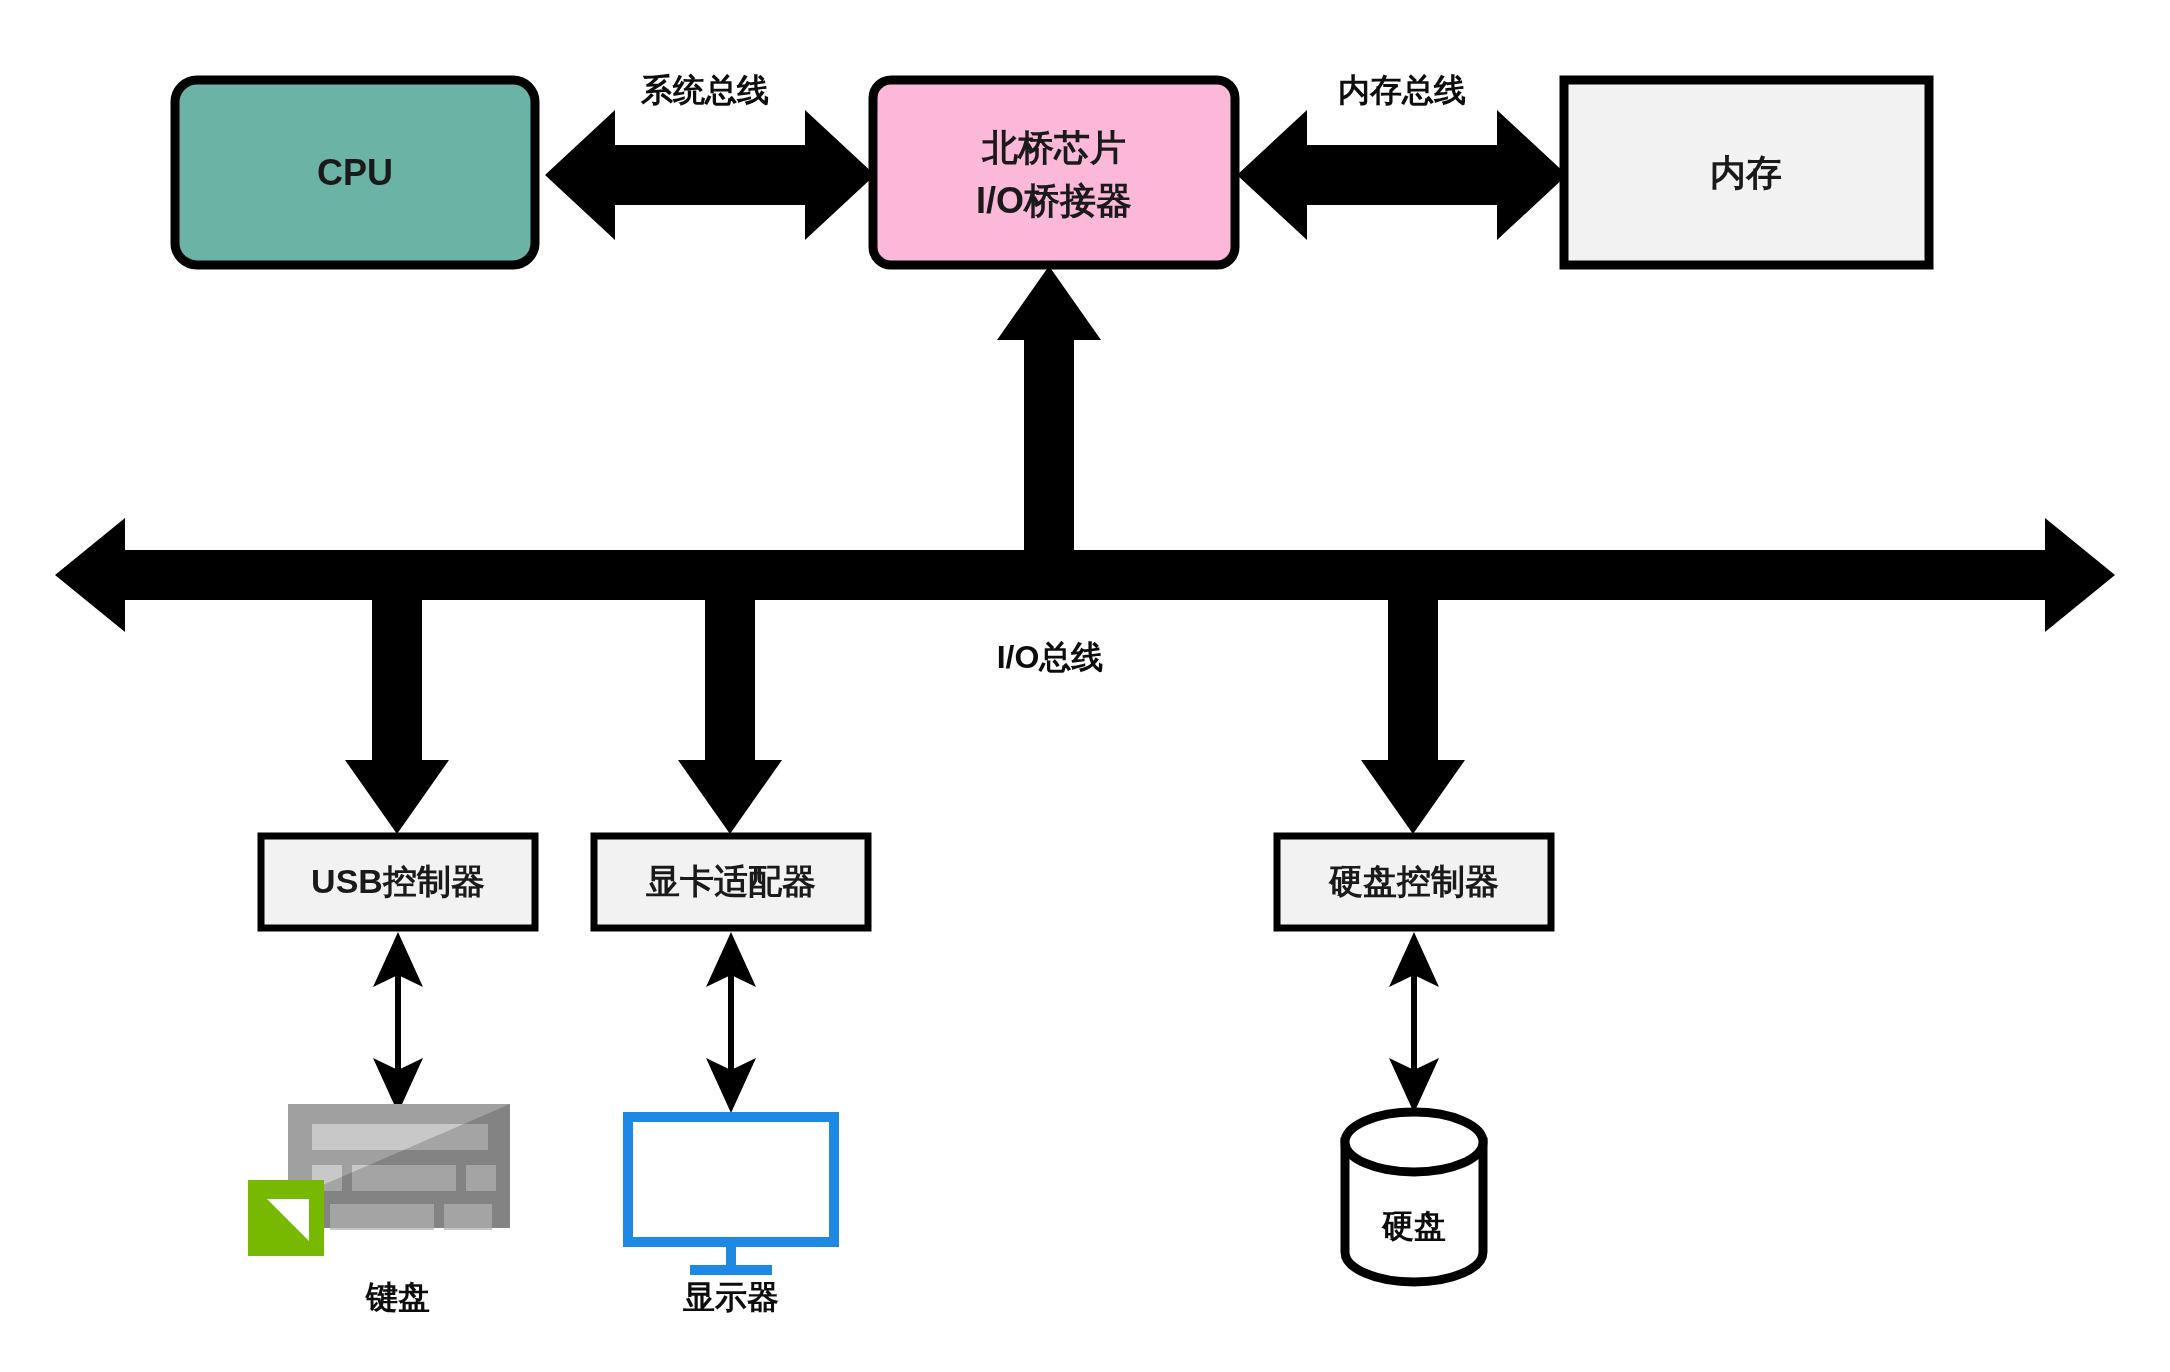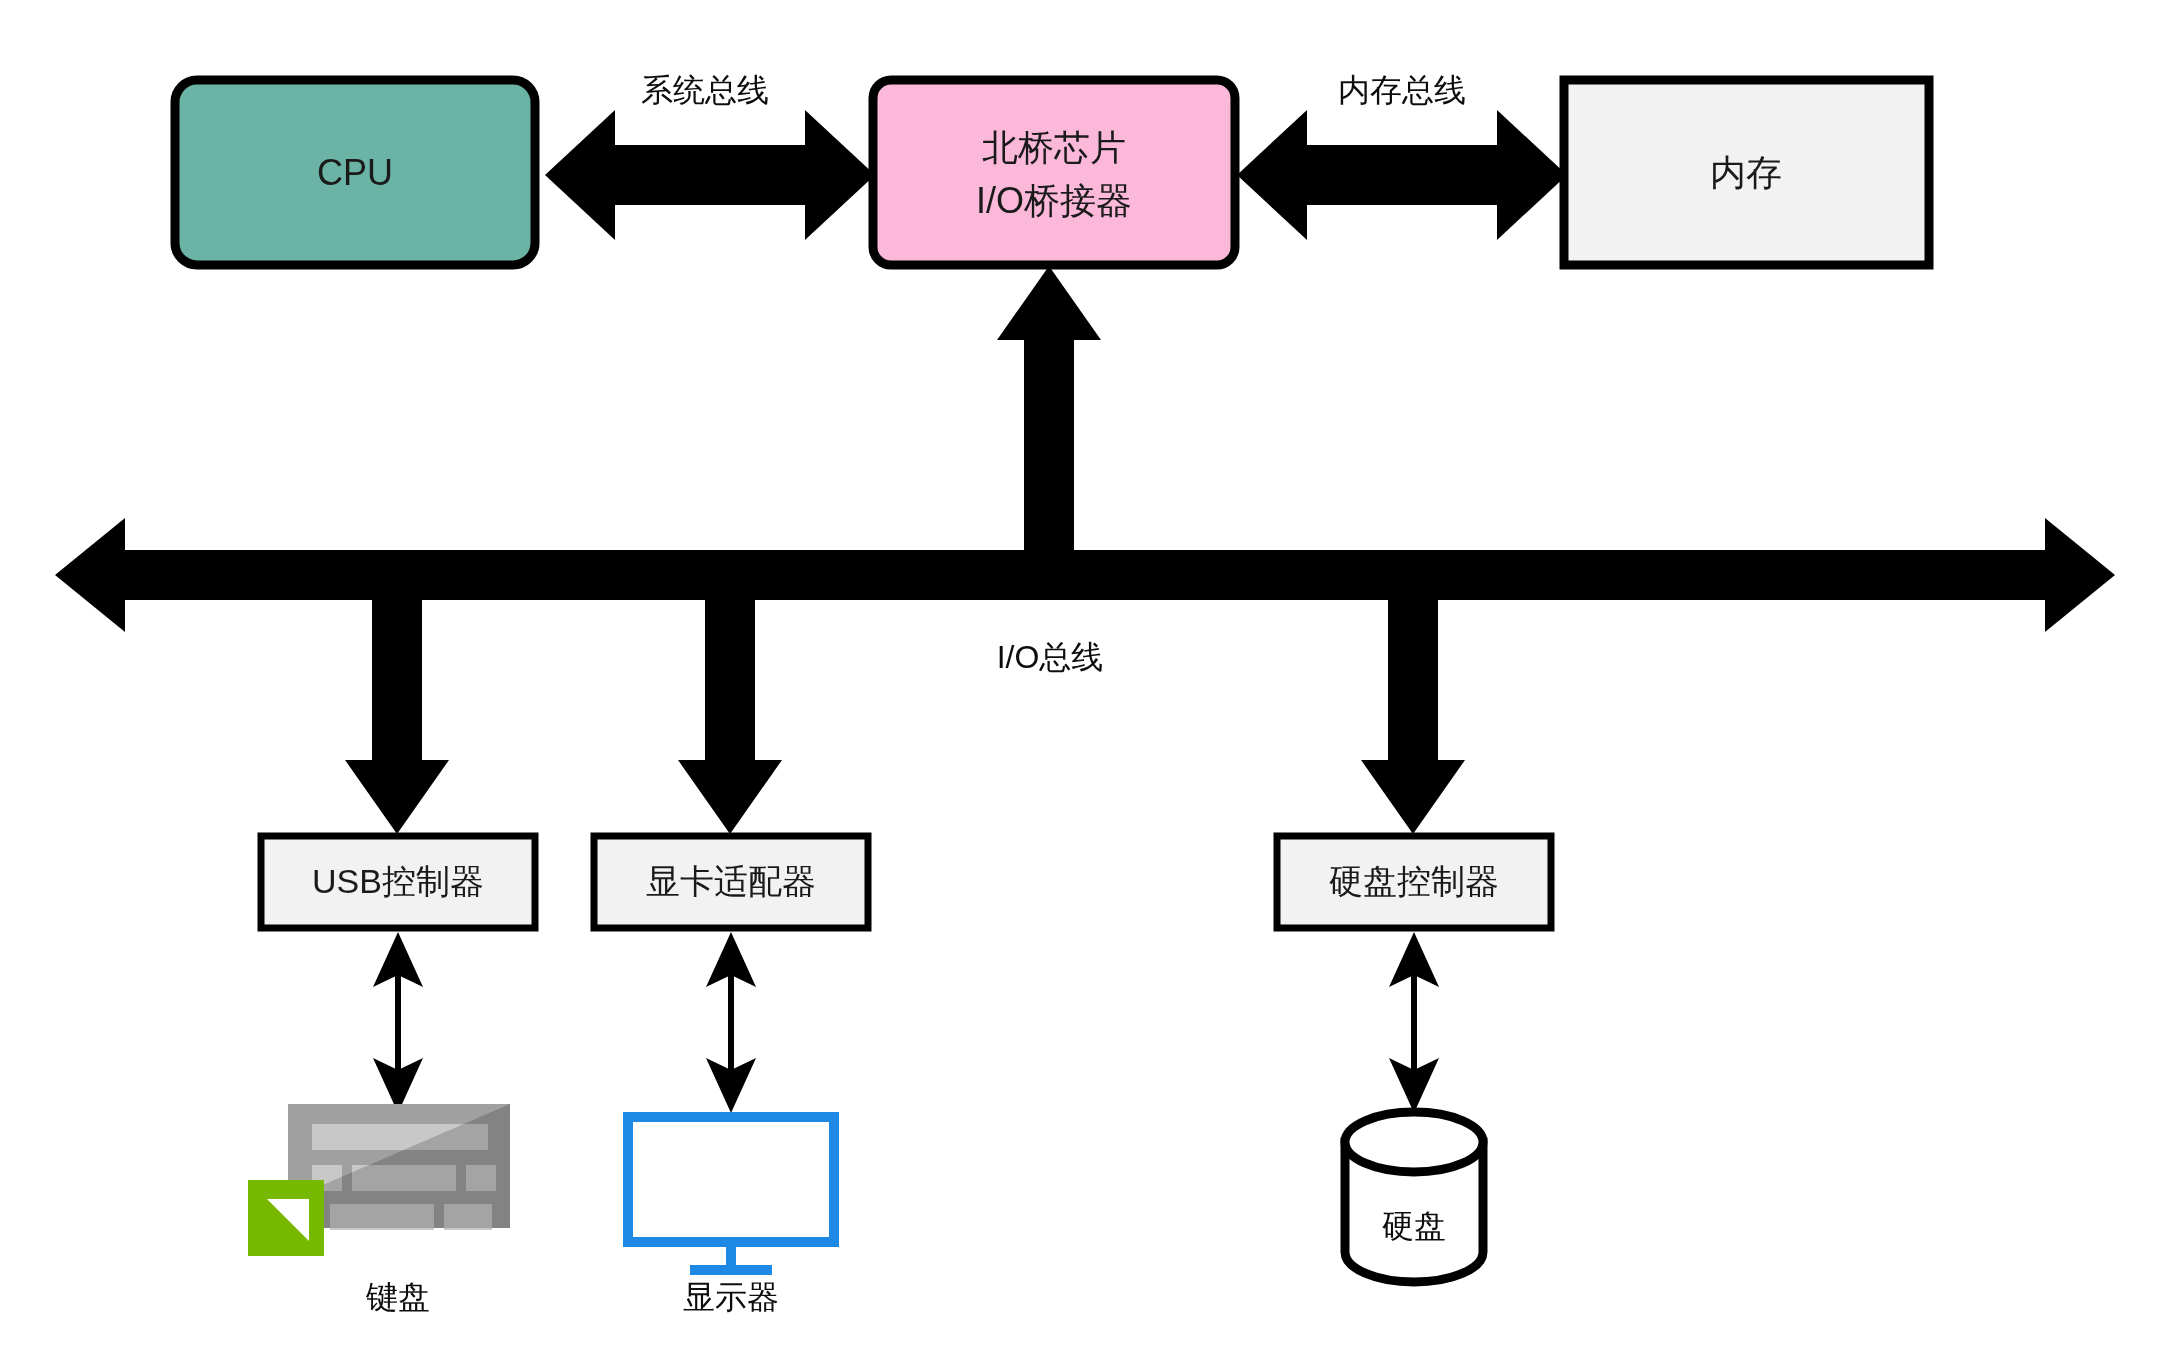--- a/index.html
+++ b/index.html
@@ -11,20 +11,21 @@
     width: 2170px;
     height: 1372px;
     font-family: "Liberation Sans", "DejaVu Sans", sans-serif;
     overflow: hidden;
   }
   #diagram-root {
     position: relative;
     width: 1764px;
     height: 1372px;
     background: #ffffff;
+    font-weight: bold;
   }
   svg.canvas {
     position: absolute;
     top: 0;
     left: 0;
     width: 2170px;
     height: 1372px;
     display: block;
   }
   .box-text {

